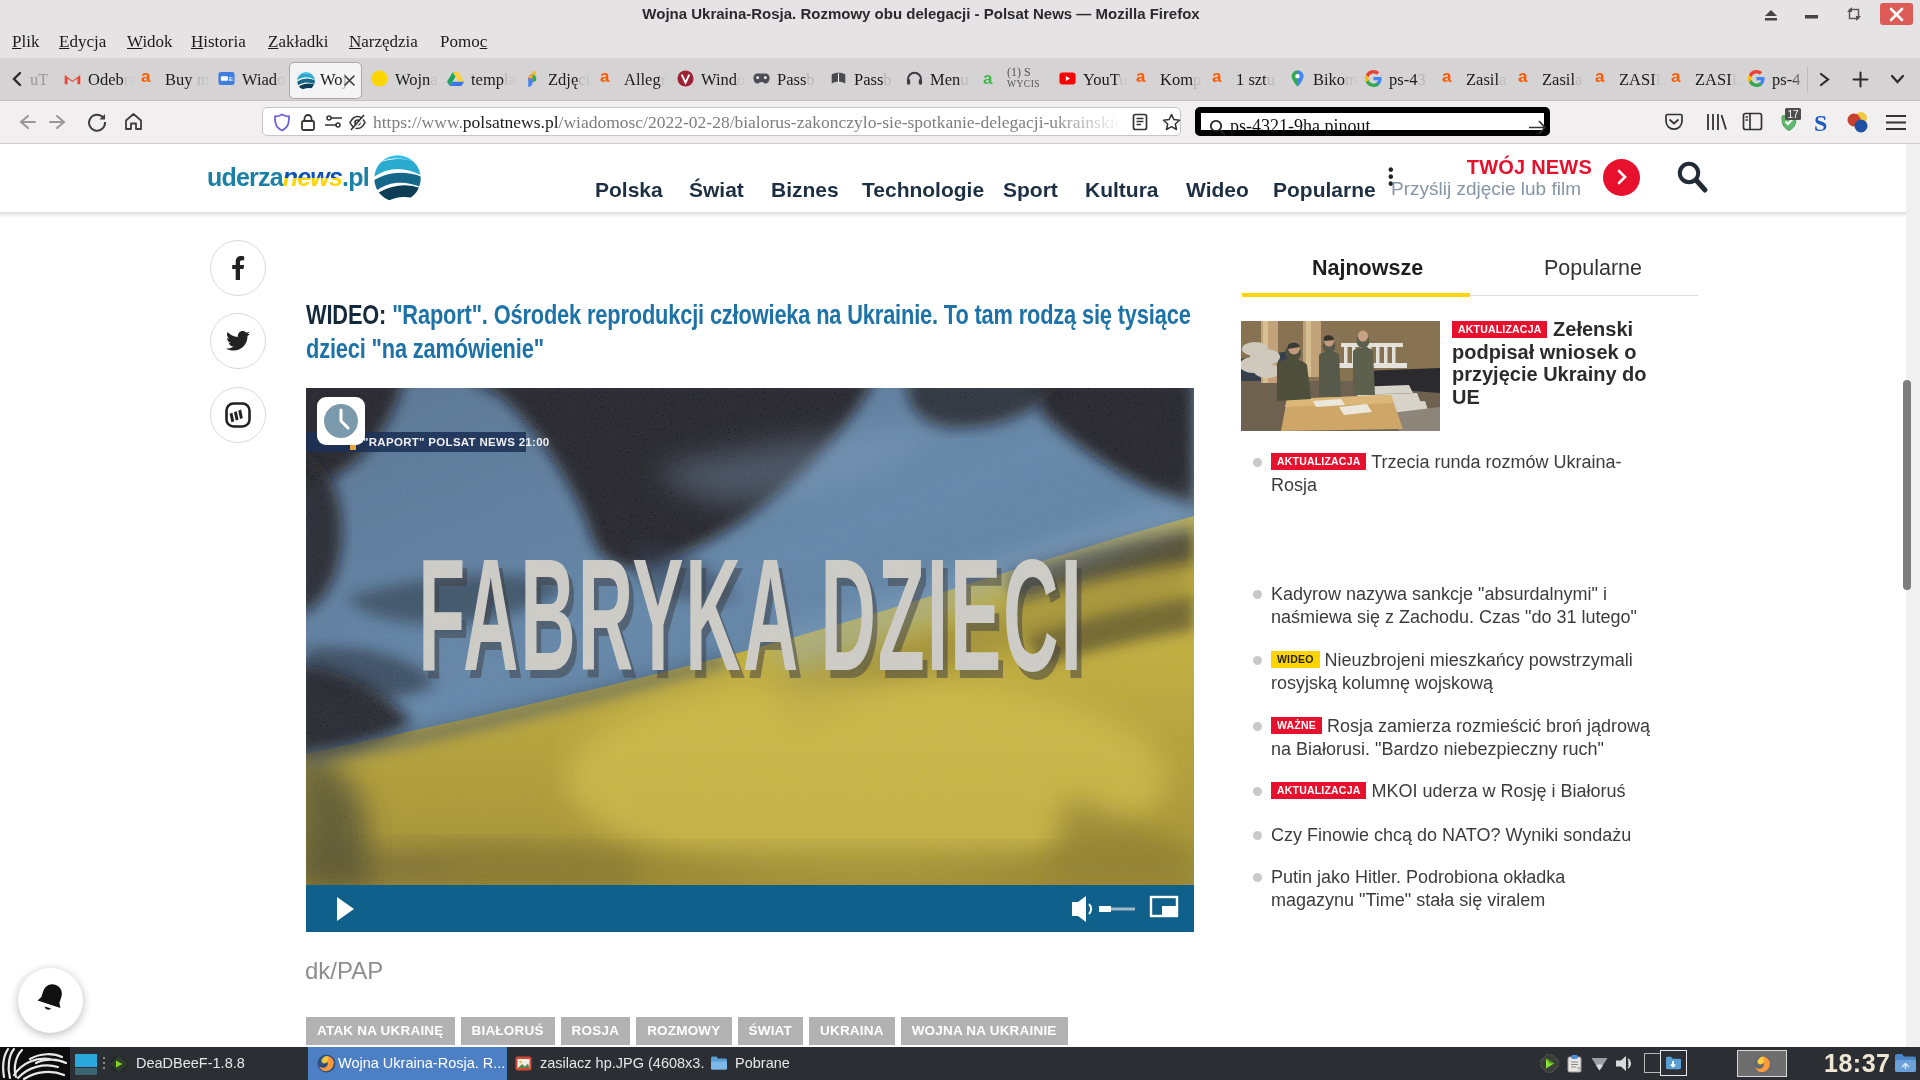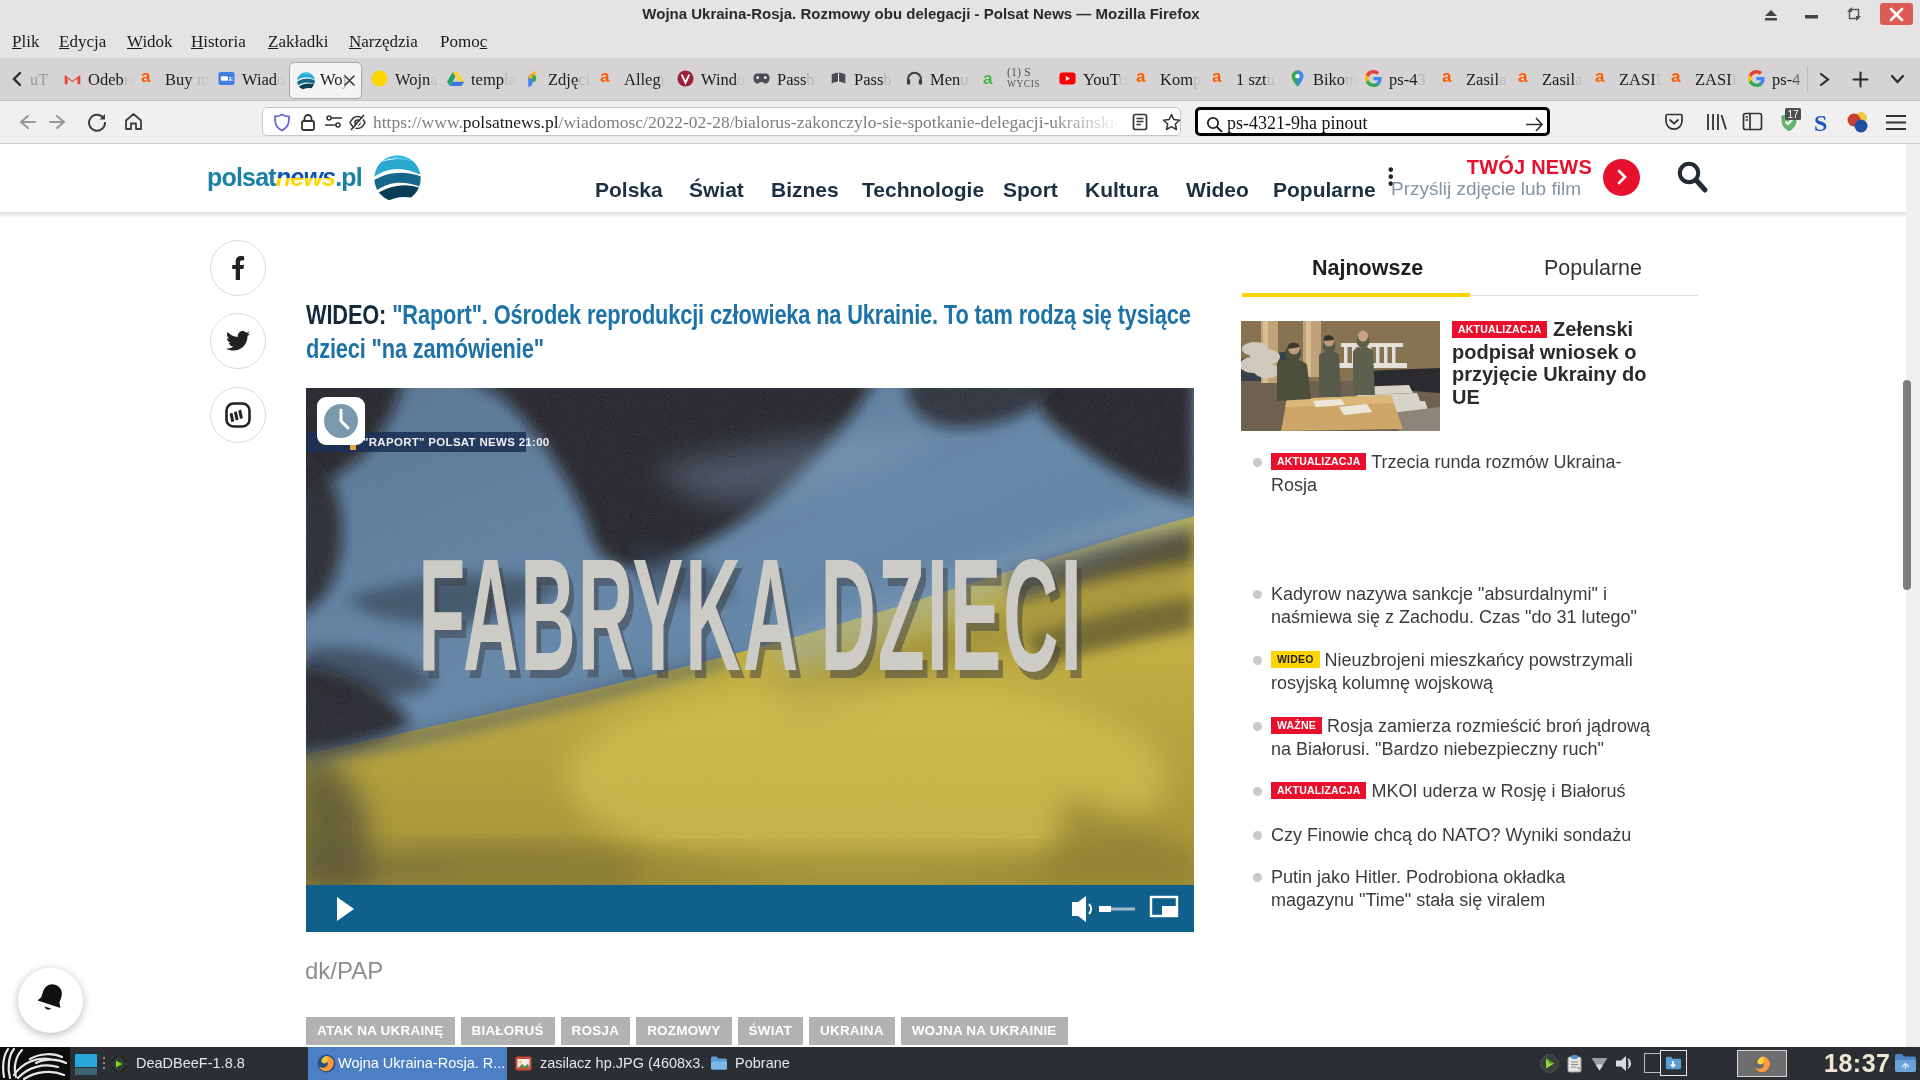--- a/index.html
+++ b/index.html
@@ -20,21 +20,21 @@
   .tab .ti { position:absolute; left:0px; top:3px; width:17px; height:17px; }
   .tab .tl { position:absolute; left:24px; top:3px; }
   #activetab { position:absolute; left:289px; top:62px; width:73px; height:37px; background:#f5f4f4; border:1px solid #a9a7a7; border-radius:5px; font-family:"Liberation Serif", serif; font-size:16.5px; color:#1b1b1b; }
   .fade { position:absolute; top:0; right:0; width:16px; height:100%; background:linear-gradient(to right, rgba(213,211,211,0), #d5d3d3 85%); }
 
   #navbar { position:absolute; top:101px; left:0; width:1920px; height:43px; background:#f1efef; border-bottom:1px solid #cfcdcd; }
   .navic { position:absolute; top:0; }
   .urlbox { position:absolute; left:262px; top:6px; width:919px; height:29px; background:#fff; border:1px solid #c6c4c4; border-radius:5px; }
   .urltext { position:absolute; left:110px; top:4px; font-family:"Liberation Serif", serif; font-size:17.5px; color:#7d7d7d; white-space:nowrap; width:750px; overflow:hidden; -webkit-mask-image:linear-gradient(to right,#000 90%,transparent); mask-image:linear-gradient(to right,#000 90%,transparent); }
   .urltext b { color:#1c1c1c; font-weight:normal; }
-  .searchbox { position:absolute; left:1195px; top:6px; width:355px; height:29px; background:#fff; border:3px solid #000000; border-radius:5px; }
+  .searchbox { position:absolute; left:1195px; top:6px; width:355px; height:29px; background:#fff; border:6px solid #000000; border-radius:5px; }
   .searchtext { position:absolute; left:29px; top:3px; font-family:"Liberation Serif", serif; font-size:18px; color:#111; }
 
   
   #page { position:absolute; top:144px; left:0; width:1906px; height:903px; background:#fff; overflow:hidden; }
   #scrolltrack { position:absolute; top:144px; right:0; width:14px; height:903px; background:#f0f0f0; }
   #scrollthumb { position:absolute; top:380px; left:1903px; width:8px; height:210px; background:#7d7d7d; border-radius:4px; z-index:5; }
 
   #siteheader { position:absolute; top:0; left:0; width:1906px; height:68px; background:#fff; }
   .hshadow { position:absolute; top:68px; left:0; width:1906px; height:6px; background:linear-gradient(to bottom, rgba(0,0,0,0.13), rgba(0,0,0,0)); }
   .logo { position:absolute; left:207px; top:19px; font-size:25px; font-weight:bold; letter-spacing:-0.8px; }
@@ -404,21 +404,21 @@
       <circle cx="9" cy="10" r="6.5" fill="#c8402f"></circle>
       <circle cx="16" cy="16" r="6.5" fill="#1f4fa0"></circle>
     </svg>
     <svg class="navic" style="left:1884px;top:13px" width="24" height="17" viewBox="0 0 24 17">
       <path d="M2 2 H22 M2 8.5 H22 M2 15 H22" stroke="#333" stroke-width="2.2"></path>
     </svg>
   </div>
 
   <div id="page">
     <div id="siteheader">
-      <div class="logo"><span class="p1">polsat</span><span class="p2">news</span><span class="p3">.pl</span></div>
+      <div class="logo"><span class="p1">uderza</span><span class="p2">news</span><span class="p3">.pl</span></div>
       <svg id="globe" width="47" height="47" viewBox="0 0 47 47">
         <defs>
           <clipPath id="gc">
             <circle cx="23.5" cy="23.5" r="23.2"></circle>
           </clipPath>
         </defs>
         <g clip-path="url(#gc)">
           <rect width="47" height="47" fill="#fff"></rect>
           <path d="M-4 6 C10 -4 26 -6 50 4" stroke="#38bfe8" stroke-width="12" fill="none"></path>
           <path d="M-6 20 C10 7 30 5 52 17" stroke="#2aaace" stroke-width="10" fill="none"></path>

